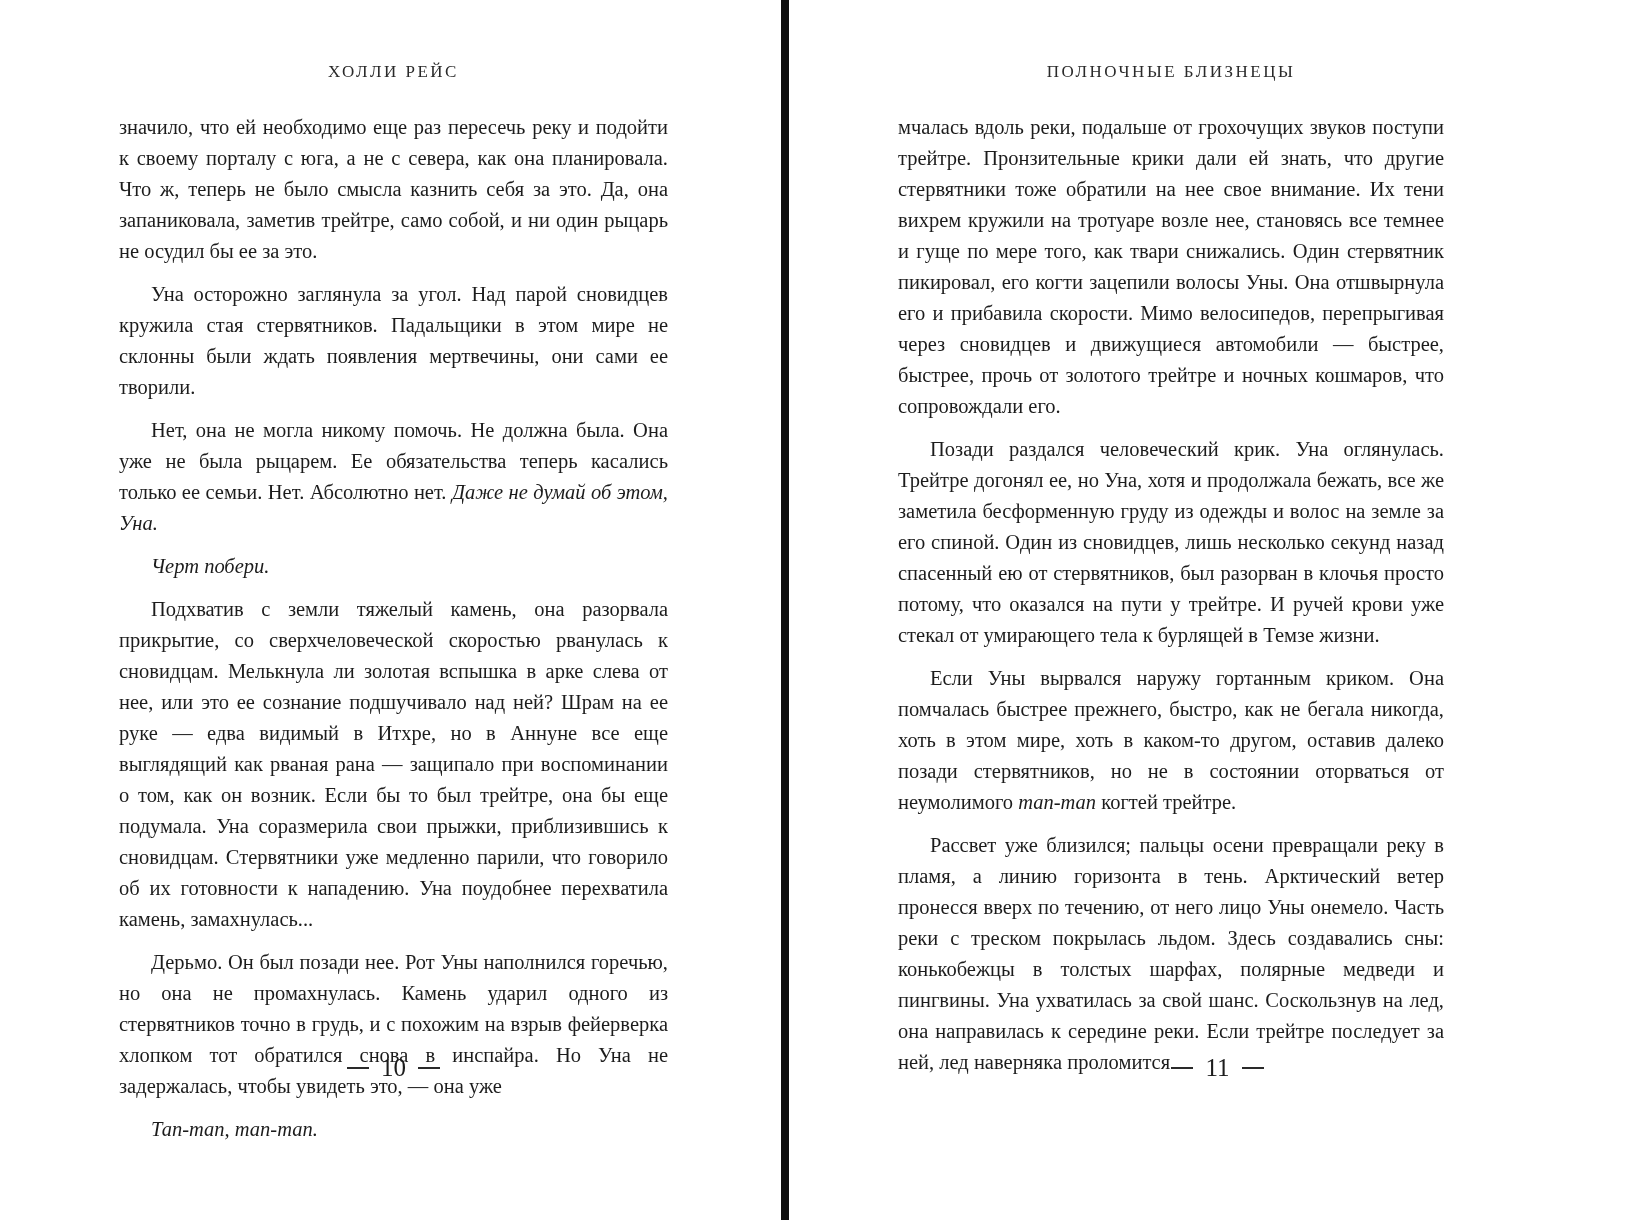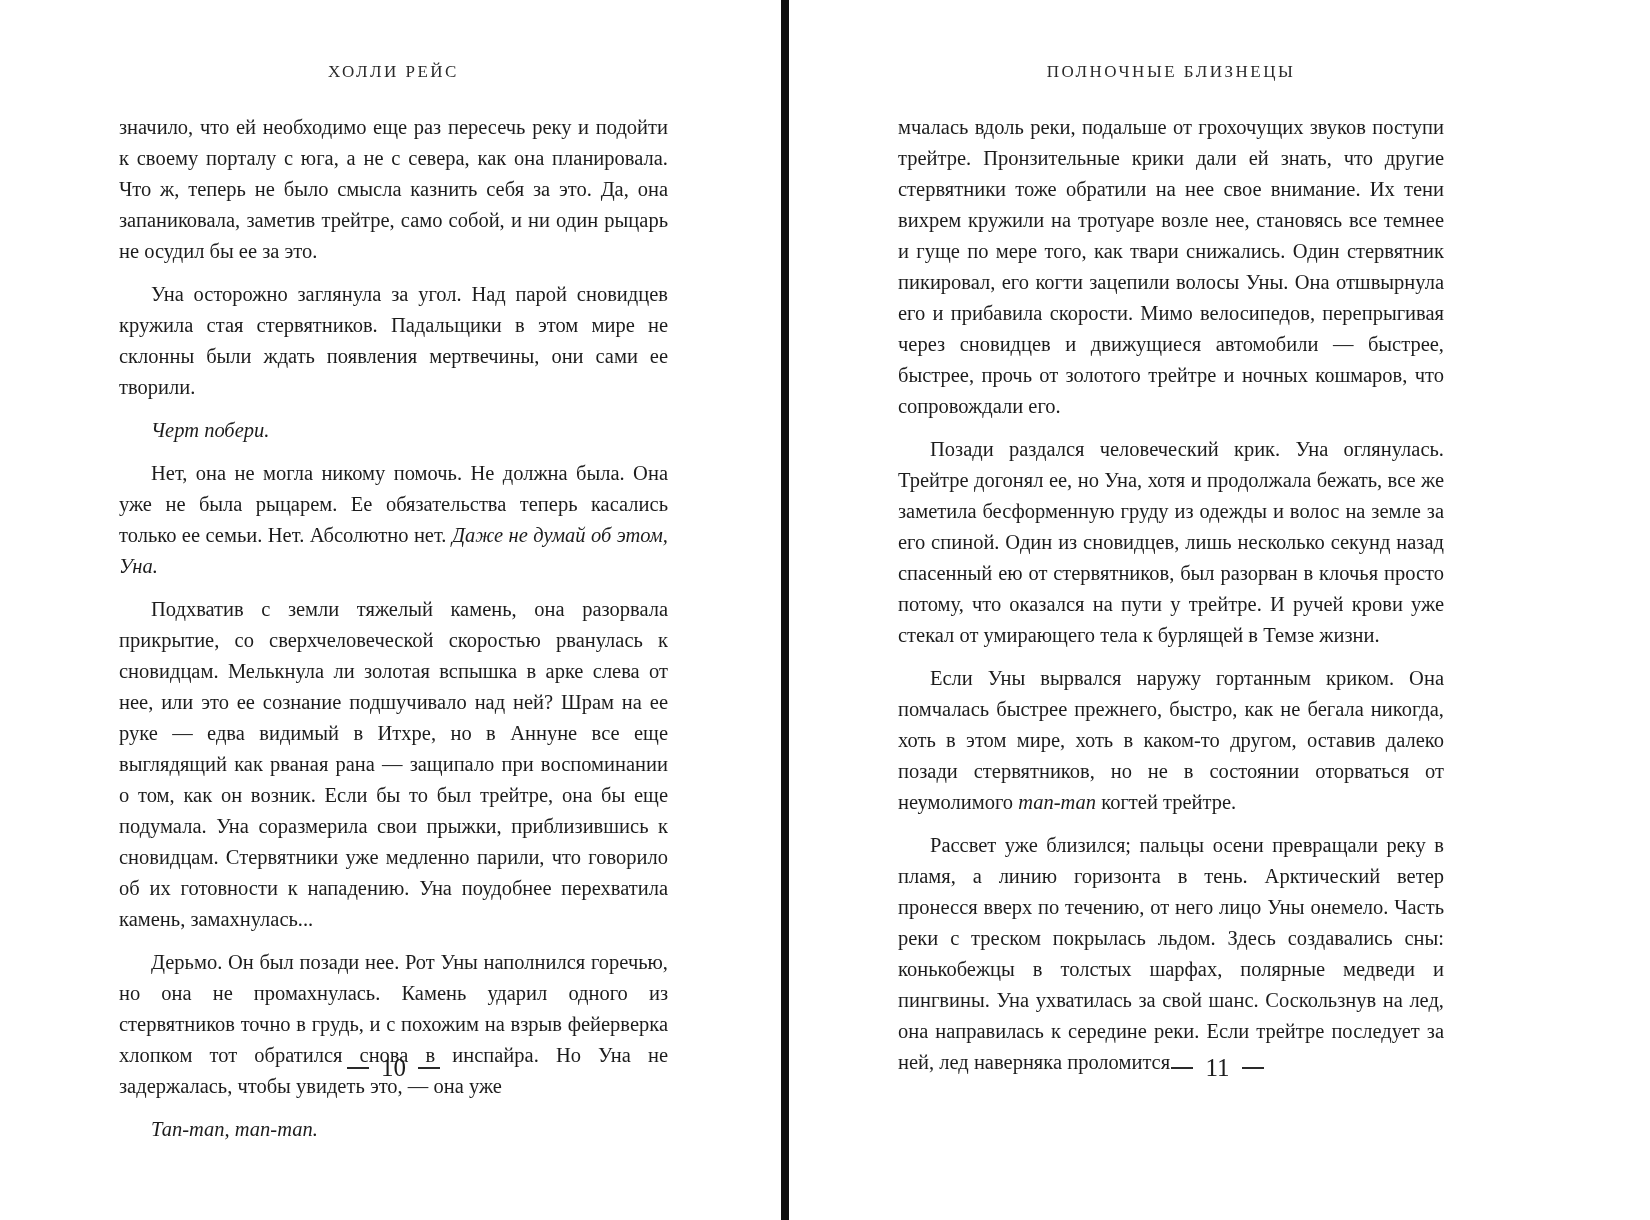--- a/index.html
+++ b/index.html
@@ -89,22 +89,22 @@
 </head>
 <body>
 
 <div class="spread">
 
   <section class="page page-left">
     <div class="running-head">ХОЛЛИ РЕЙС</div>
     <div class="page-body">
         <p lang="ru"><span>значило, что ей необходимо еще раз пересечь реку и подойти к своему порталу с юга, а не с севера, как она планировала. Что ж, теперь не было смысла казнить себя за это. Да, она запаниковала, заметив трейтре, само собой, и ни один рыцарь не осудил бы ее за это.</span></p>
         <p class="indent" lang="ru"><span>Уна осторожно заглянула за угол. Над парой сновидцев кружила стая стервятников. Падальщики в этом мире не склонны были ждать появления мертвечины, они сами ее творили.</span></p>
+        <p class="indent" lang="ru"><span>Нет, она не могла никому помочь. Не должна была. Она уже не была рыцарем. Ее обязательства теперь касались только ее семьи. Нет. Абсолютно нет. </span><span class="italic">Даже не думай об этом, Уна.</span></p>
         <p class="indent" lang="ru"><span class="italic">Черт побери.</span></p>
-        <p class="indent" lang="ru"><span>Нет, она не могла никому помочь. Не должна была. Она уже не была рыцарем. Ее обязательства теперь касались только ее семьи. Нет. Абсолютно нет. </span><span class="italic">Даже не думай об этом, Уна.</span></p>
         <p class="indent" lang="ru"><span>Подхватив с земли тяжелый камень, она разорвала прикрытие, со сверхчеловеческой скоростью рванулась к сновидцам. Мелькнула ли золотая вспышка в арке слева от нее, или это ее сознание подшучивало над ней? Шрам на ее руке — едва видимый в Итхре, но в Аннуне все еще выглядящий как рваная рана — защипало при воспоминании о том, как он возник. Если бы то был трейтре, она бы еще подумала. Уна соразмерила свои прыжки, приблизившись к сновидцам. Стервятники уже медленно парили, что говорило об их готовности к нападению. Уна поудобнее перехватила камень, замахнулась...</span></p>
         <p class="indent" lang="ru"><span>Дерьмо. Он был позади нее. Рот Уны наполнился горечью, но она не промахнулась. Камень ударил одного из стервятников точно в грудь, и с похожим на взрыв фейерверка хлопком тот обратился снова в инспайра. Но Уна не задержалась, чтобы увидеть это, — она уже</span></p>
         <p class="indent" lang="ru"><span class="italic">Тап-тап, тап-тап.</span></p>
       </div>
     <div class="folio">
       <span class="rule"></span><span class="page-number">10</span><span class="rule"></span>
     </div>
   </section>
 
   <div class="spine"></div>

